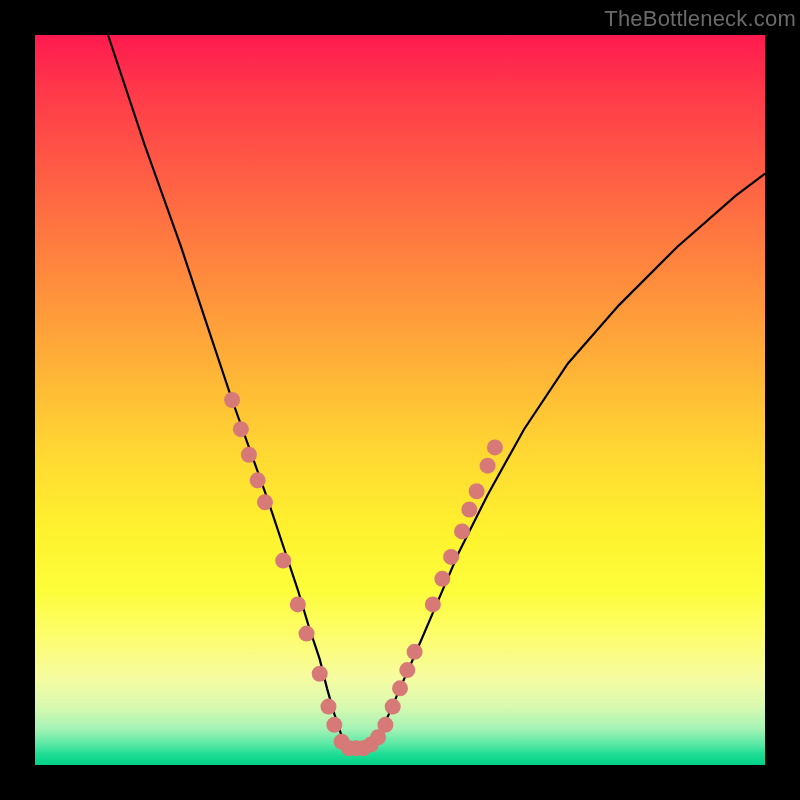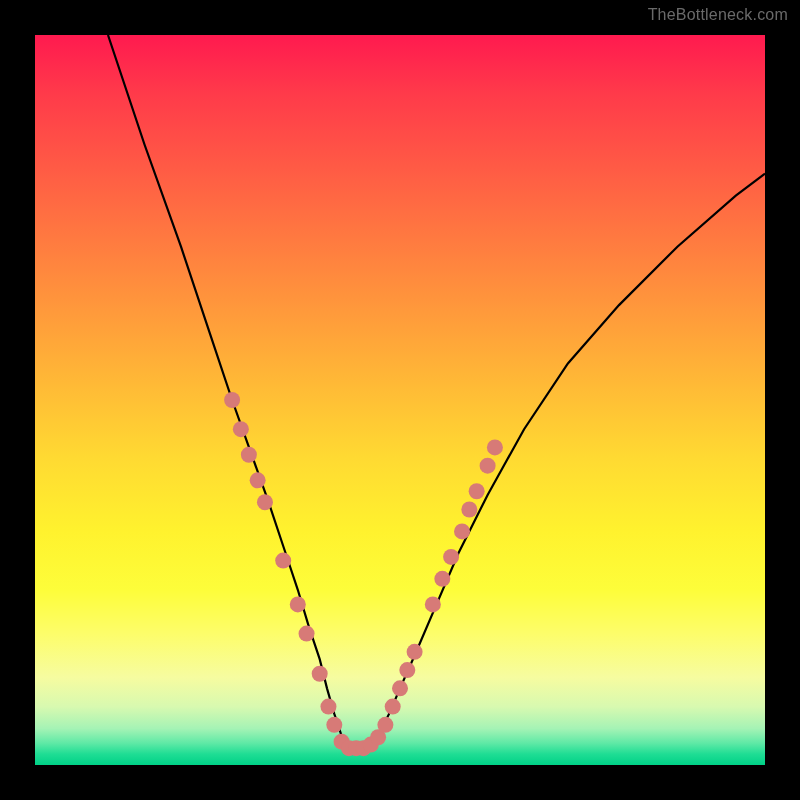--- a/index.html
+++ b/index.html
@@ -39,23 +39,23 @@
       #d8f9b0 92%,
       #a5f3b5 95%,
       #5fe9a6 97%,
       #1fdd94 98.5%,
       #00d187 100%
     );
   }
   .watermark {
     position: absolute;
     top: 6px;
-    right: 12px;
+    right: 4px;
     color: #6a6a6a;
-    font-size: 16px;
+    font-size: 22px;
     letter-spacing: 0.2px;
     user-select: none;
   }
   svg.curve {
     position: absolute;
     left: 0; top: 0;
     width: 730px; height: 730px;
     overflow: visible;
   }
   .curve-path {

